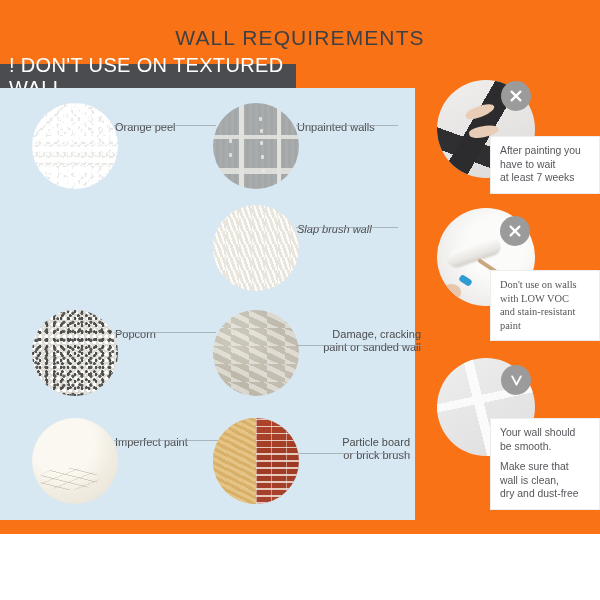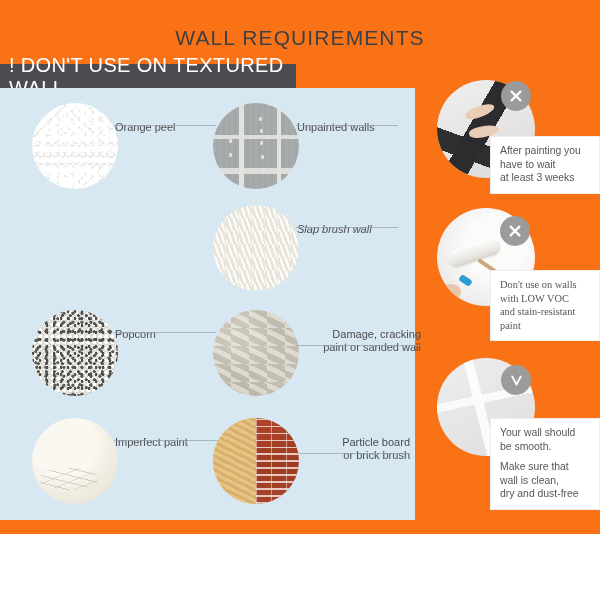--- a/index.html
+++ b/index.html
@@ -283,21 +283,21 @@
       </div>
     </div>
     <div class="badge" style="left:64px;top:1px;">
       <svg width="14" height="14" viewBox="0 0 14 14" aria-hidden="true">
         <path d="M2.6 2.6 L11.4 11.4 M11.4 2.6 L2.6 11.4" stroke="#ffffff" stroke-width="2.2" stroke-linecap="round"></path>
       </svg>
     </div>
     <div class="card-text" style="left:53px;top:56px;width:110px;">
       <p>After painting you
 have to wait
-at least 3 weeks</p>
+at least 7 weeks</p>
     </div>
   </div>
 
   <div class="card" style="left:437px;top:208px;width:163px;height:125px;font-family:Liberation Serif, serif;">
     <div class="card-photo">
       <div class="ph-roller">
         <span class="roll" style="left:10px;top:36px;"></span>
         <span class="handle" style="left:39px;top:57px;"></span>
         <span class="grip" style="left:22px;top:69px;"></span>
         <span class="hand" style="left:4px;top:76px;"></span>

